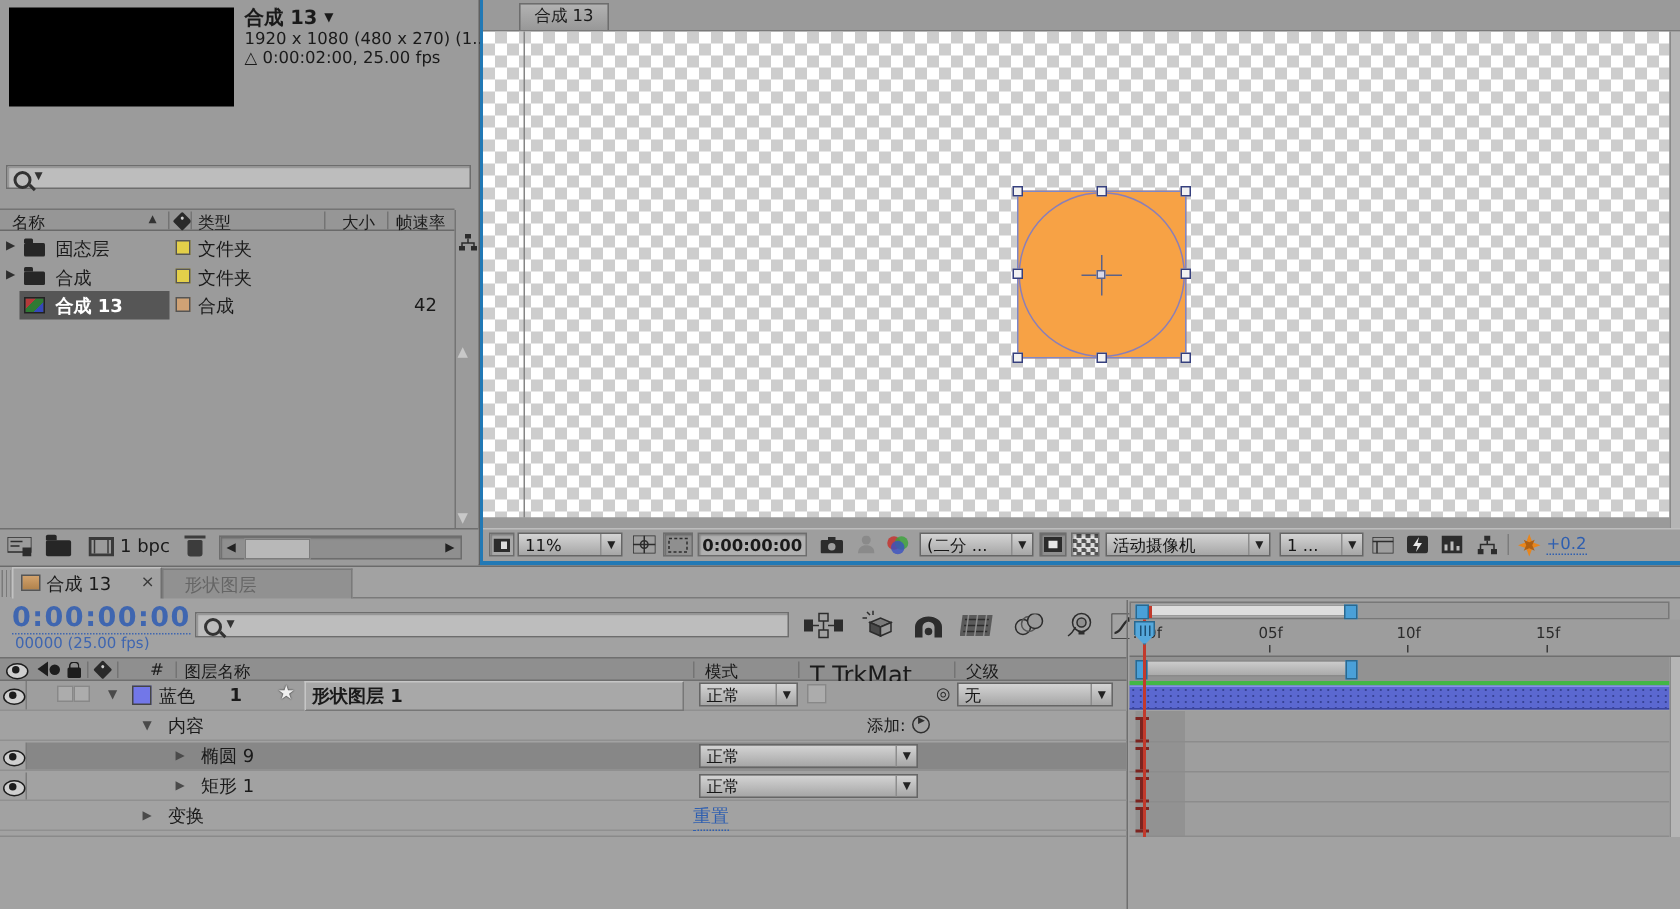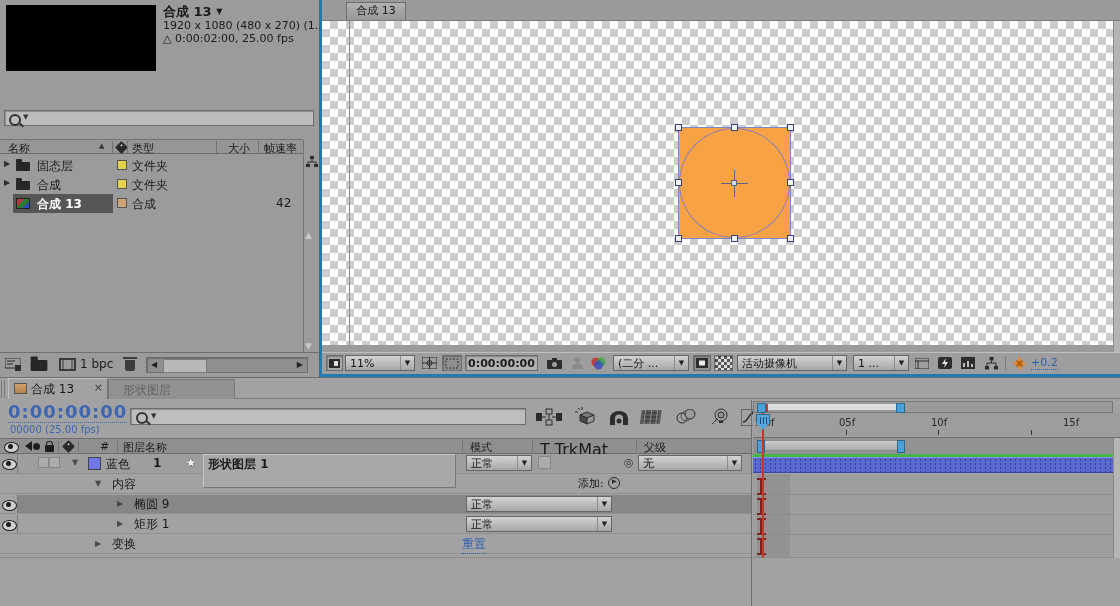--- a/index.html
+++ b/index.html
@@ -365,21 +365,21 @@
         <div class="abs" style="left:-1px;top:-1px;width:7px;height:8px;background:#4aa0d8;border:1px solid #2a688f;"></div>
         <div class="abs" style="right:-1px;top:-1px;width:7px;height:8px;background:#4aa0d8;border:1px solid #2a688f;"></div>
         <div class="abs" style="left:8px;top:0;width:2px;height:8px;background:#c23a2c;"></div>
       </div>
     </div>
 
     <div class="abs" style="left:753px;top:35px;width:367px;height:25px;background:#9d9d9d;border-bottom:1px solid #6f6f6f;box-sizing:border-box;font-size:10px;color:#2c2c2c;">
       <span class="abs" style="left:2px;top:4px;">:00f</span>
       <span class="abs" style="left:86px;top:4px;">05f</span>
       <span class="abs" style="left:178px;top:4px;">10f</span>
-      <span class="abs" style="left:271px;top:4px;margin-left:39px;">15f</span>
+      <span class="abs" style="left:271px;top:4px;">15f</span>
       <span class="tick" style="left:93px;top:17px;"></span>
       <span class="tick" style="left:185px;top:17px;"></span>
       <span class="tick" style="left:278px;top:17px;"></span>
     </div>
 
     <div class="abs" style="left:753px;top:60px;width:360px;height:16px;background:#929292;">
       <div class="abs" style="left:4px;top:2px;width:148px;height:11px;background:linear-gradient(#cccccc,#aaaaaa);border:1px solid #8a8a8a;box-sizing:border-box;">
         <div class="abs" style="left:-1px;top:-1px;width:6px;height:11px;background:#4aa0d8;border:1px solid #2a688f;"></div>
         <div class="abs" style="right:-1px;top:-1px;width:6px;height:11px;background:#4aa0d8;border:1px solid #2a688f;"></div>
       </div>
@@ -433,21 +433,21 @@
       <span class="abs" style="left:0;top:0;width:18px;height:19px;border-right:1px solid #7c7c7c;box-sizing:border-box;">
           <span class="eye" style="position:absolute;left:2px;top:5px;"></span>
         </span>
       <span class="abs" style="left:38px;top:3px;width:11px;height:11px;background:#acacac;border:1px solid #888;box-sizing:border-box;"></span>
       <span class="abs" style="left:49px;top:3px;width:11px;height:11px;background:#acacac;border:1px solid #888;box-sizing:border-box;"></span>
       <span class="abs" style="left:72px;top:4px;font-size:8px;color:#4a4a4a;">▼</span>
       <span class="abs" style="left:88px;top:3px;width:13px;height:13px;background:#7277e8;border:1px solid #444;box-sizing:border-box;"></span>
       <span class="abs" style="left:106px;top:2px;">蓝色</span>
       <span class="abs" style="left:153px;top:2px;font-weight:bold;">1</span>
       <span class="abs" style="left:185px;top:1px;color:#efefef;text-shadow:0 0 1px #333,0 0 1px #333;font-size:13px;">★</span>
-      <span class="abs" style="left:203px;top:0px;width:253px;height:34px;background:#a8a8a8;border:1px solid #c6c6c6;border-right-color:#777;border-bottom-color:#777;box-sizing:border-box;text-align:right;">
+      <span class="abs" style="left:203px;top:0px;width:253px;height:20px;background:#a8a8a8;border:1px solid #c6c6c6;border-right-color:#777;border-bottom-color:#777;box-sizing:border-box;text-align:right;">
         <span style="position:absolute;left:4px;top:1px;font-weight:bold;">形状图层 1</span>
       </span>
       <div class="dd" style="left:466px;top:1px;width:66px;">
         <span class="lbl">正常</span>
         <span class="arr">▼</span>
       </div>
       <span class="abs" style="left:538px;top:2px;width:13px;height:13px;background:#acacac;border:1px solid #888;box-sizing:border-box;"></span>
       <span class="abs" style="left:624px;top:2px;font-size:11px;color:#2e2e2e;">◎</span>
       <div class="dd" style="left:638px;top:1px;width:104px;">
         <span class="lbl">无</span>

